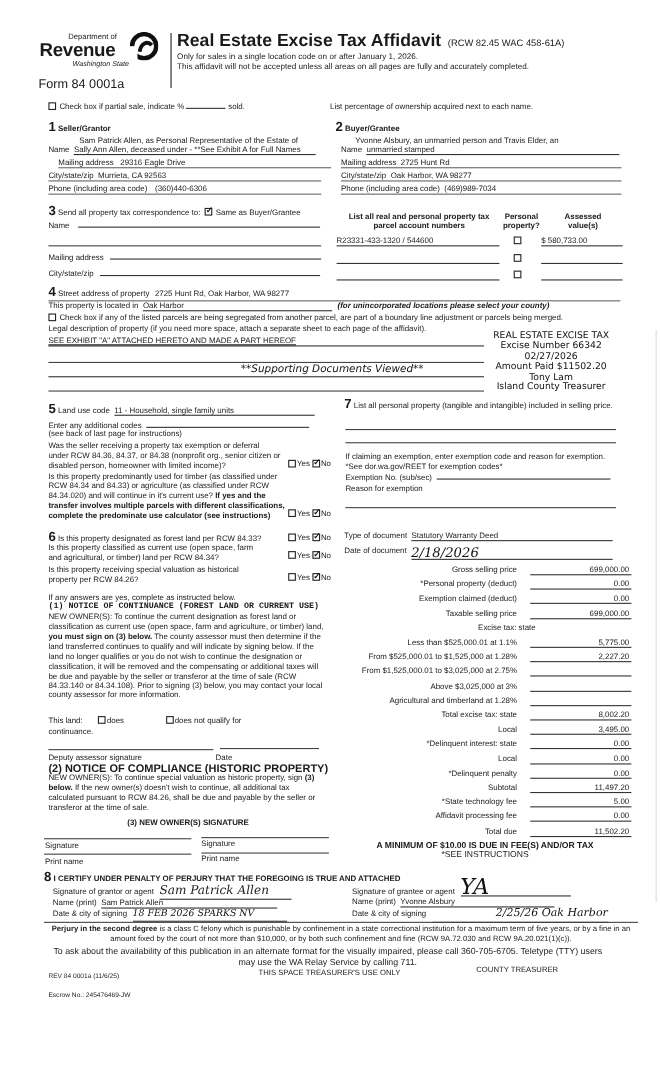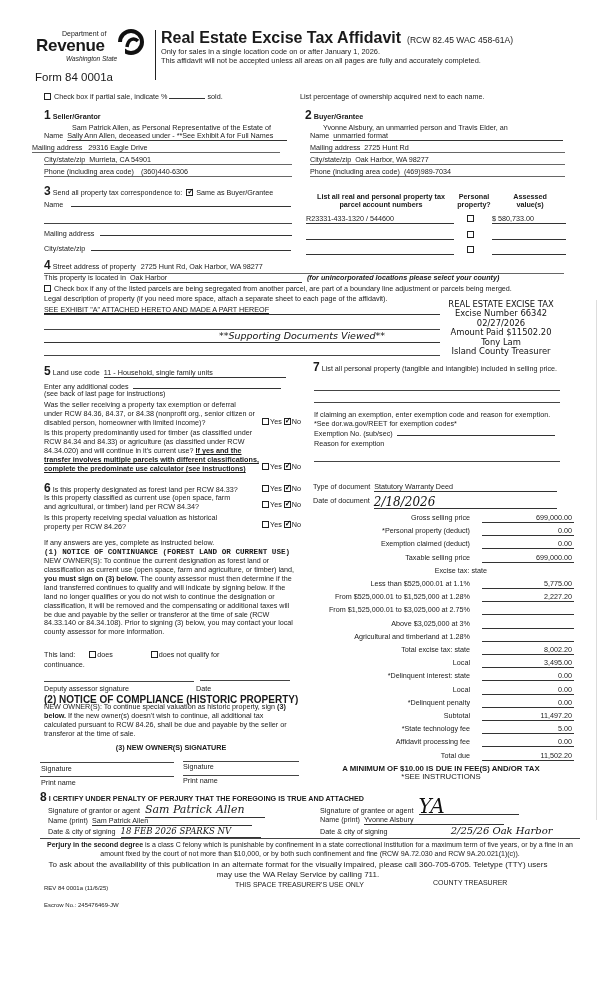--- a/index.html
+++ b/index.html
@@ -54,40 +54,40 @@
 <div class="abs" style="left:300px;top:92px;white-space:nowrap;">List percentage of ownership acquired next to each name.</div>
 
 <div class="abs" style="left:44px;top:108px;white-space:nowrap;">
   <span class="secnum">1</span><span class="b">Seller/Grantor</span>
 </div>
 <div class="abs fill" style="left:72px;top:123px;white-space:nowrap;">Sam Patrick Allen, as Personal Representative of the Estate of</div>
 <div class="abs" style="left:44px;top:131px;width:248px;white-space:nowrap;">
   <span>Name</span>
   <span class="ul fill" style="display:inline-block;width:220px;margin-left:2px;">Sally Ann Allen, deceased under  - **See Exhibit A for Full Names</span>
 </div>
-<div class="abs" style="left:32px;top:143px;width:248px;white-space:nowrap;border-bottom:0.6px solid #666;">
+<div class="abs" style="left:53px;top:143px;width:248px;white-space:nowrap;border-bottom:0.6px solid #666;">
   <span>Mailing address</span>
   <span class="fill" style="margin-left:4px;">29316 Eagle Drive</span>
 </div>
 <div class="abs" style="left:44px;top:155px;width:248px;white-space:nowrap;border-bottom:0.6px solid #666;">
   <span>City/state/zip</span>
-  <span class="fill" style="margin-left:2px;">Murrieta, CA 54901</span>
+  <span class="fill" style="margin-left:2px;">Murrieta, CA 92563</span>
 </div>
 <div class="abs" style="left:44px;top:167px;width:248px;white-space:nowrap;border-bottom:0.6px solid #666;">
   <span>Phone (including area code)</span>
   <span class="fill" style="margin-left:5px;">(360)440-6306</span>
 </div>
 
 <div class="abs" style="left:305px;top:108px;white-space:nowrap;">
   <span class="secnum">2</span><span class="b">Buyer/Grantee</span>
 </div>
 <div class="abs fill" style="left:323px;top:123px;white-space:nowrap;">Yvonne Alsbury, an unmarried person and Travis Elder, an</div>
 <div class="abs" style="left:310px;top:131px;width:255px;white-space:nowrap;">
   <span>Name</span>
-  <span class="ul fill" style="display:inline-block;width:230px;margin-left:2px;">unmarried format</span>
+  <span class="ul fill" style="display:inline-block;width:230px;margin-left:2px;">unmarried stamped</span>
 </div>
 <div class="abs" style="left:310px;top:143px;width:255px;white-space:nowrap;border-bottom:0.6px solid #666;">
   <span>Mailing address</span>
   <span class="fill" style="margin-left:2px;">2725 Hunt Rd</span>
 </div>
 <div class="abs" style="left:310px;top:155px;width:255px;white-space:nowrap;border-bottom:0.6px solid #666;">
   <span>City/state/zip</span>
   <span class="fill" style="margin-left:2px;">Oak Harbor, WA 98277</span>
 </div>
 <div class="abs" style="left:310px;top:167px;width:255px;white-space:nowrap;border-bottom:0.6px solid #666;">
@@ -175,21 +175,21 @@
   <span class="ul" style="display:inline-block;width:148px;height:8px;margin-left:2px;"></span>
 </div>
 <div class="abs" style="left:44px;top:389px;">(see back of last page for instructions)</div>
 <div class="abs" style="left:44px;top:400px;width:212px;">Was the seller receiving a property tax exemption or deferral under RCW 84.36, 84.37, or 84.38 (nonprofit org., senior citizen or disabled person, homeowner with limited income)?</div>
 <div class="abs" style="left:262px;top:417px;white-space:nowrap;">
   <span class="cb"></span><span>Yes</span>
   <span class="cb checked"></span><span>No</span>
 </div>
 <div class="abs" style="left:44px;top:428px;width:218px;">
   <span>Is this property predominantly used for timber (as classified under RCW 84.34 and 84.33) or agriculture (as classified under RCW 84.34.020) and will continue in it's current use?</span>
-  <span class="b" style="text-decoration:underline;">If yes and the transfer involves multiple parcels with different classifications, complete the predominate use calculator (see instructions)</span>
+  <span class="b" style="">If yes and the transfer involves multiple parcels with different classifications, complete the predominate use calculator (see instructions)</span>
 </div>
 <div class="abs" style="left:262px;top:462px;white-space:nowrap;">
   <span class="cb"></span><span>Yes</span>
   <span class="cb checked"></span><span>No</span>
 </div>
 
 <div class="abs" style="left:313px;top:360px;width:255px;">
   <span class="secnum">7</span><span>List all personal property (tangible and intangible) included in selling price.</span>
 </div>
 <div class="abs line" style="left:314px;top:390px;width:246px;"></div>

